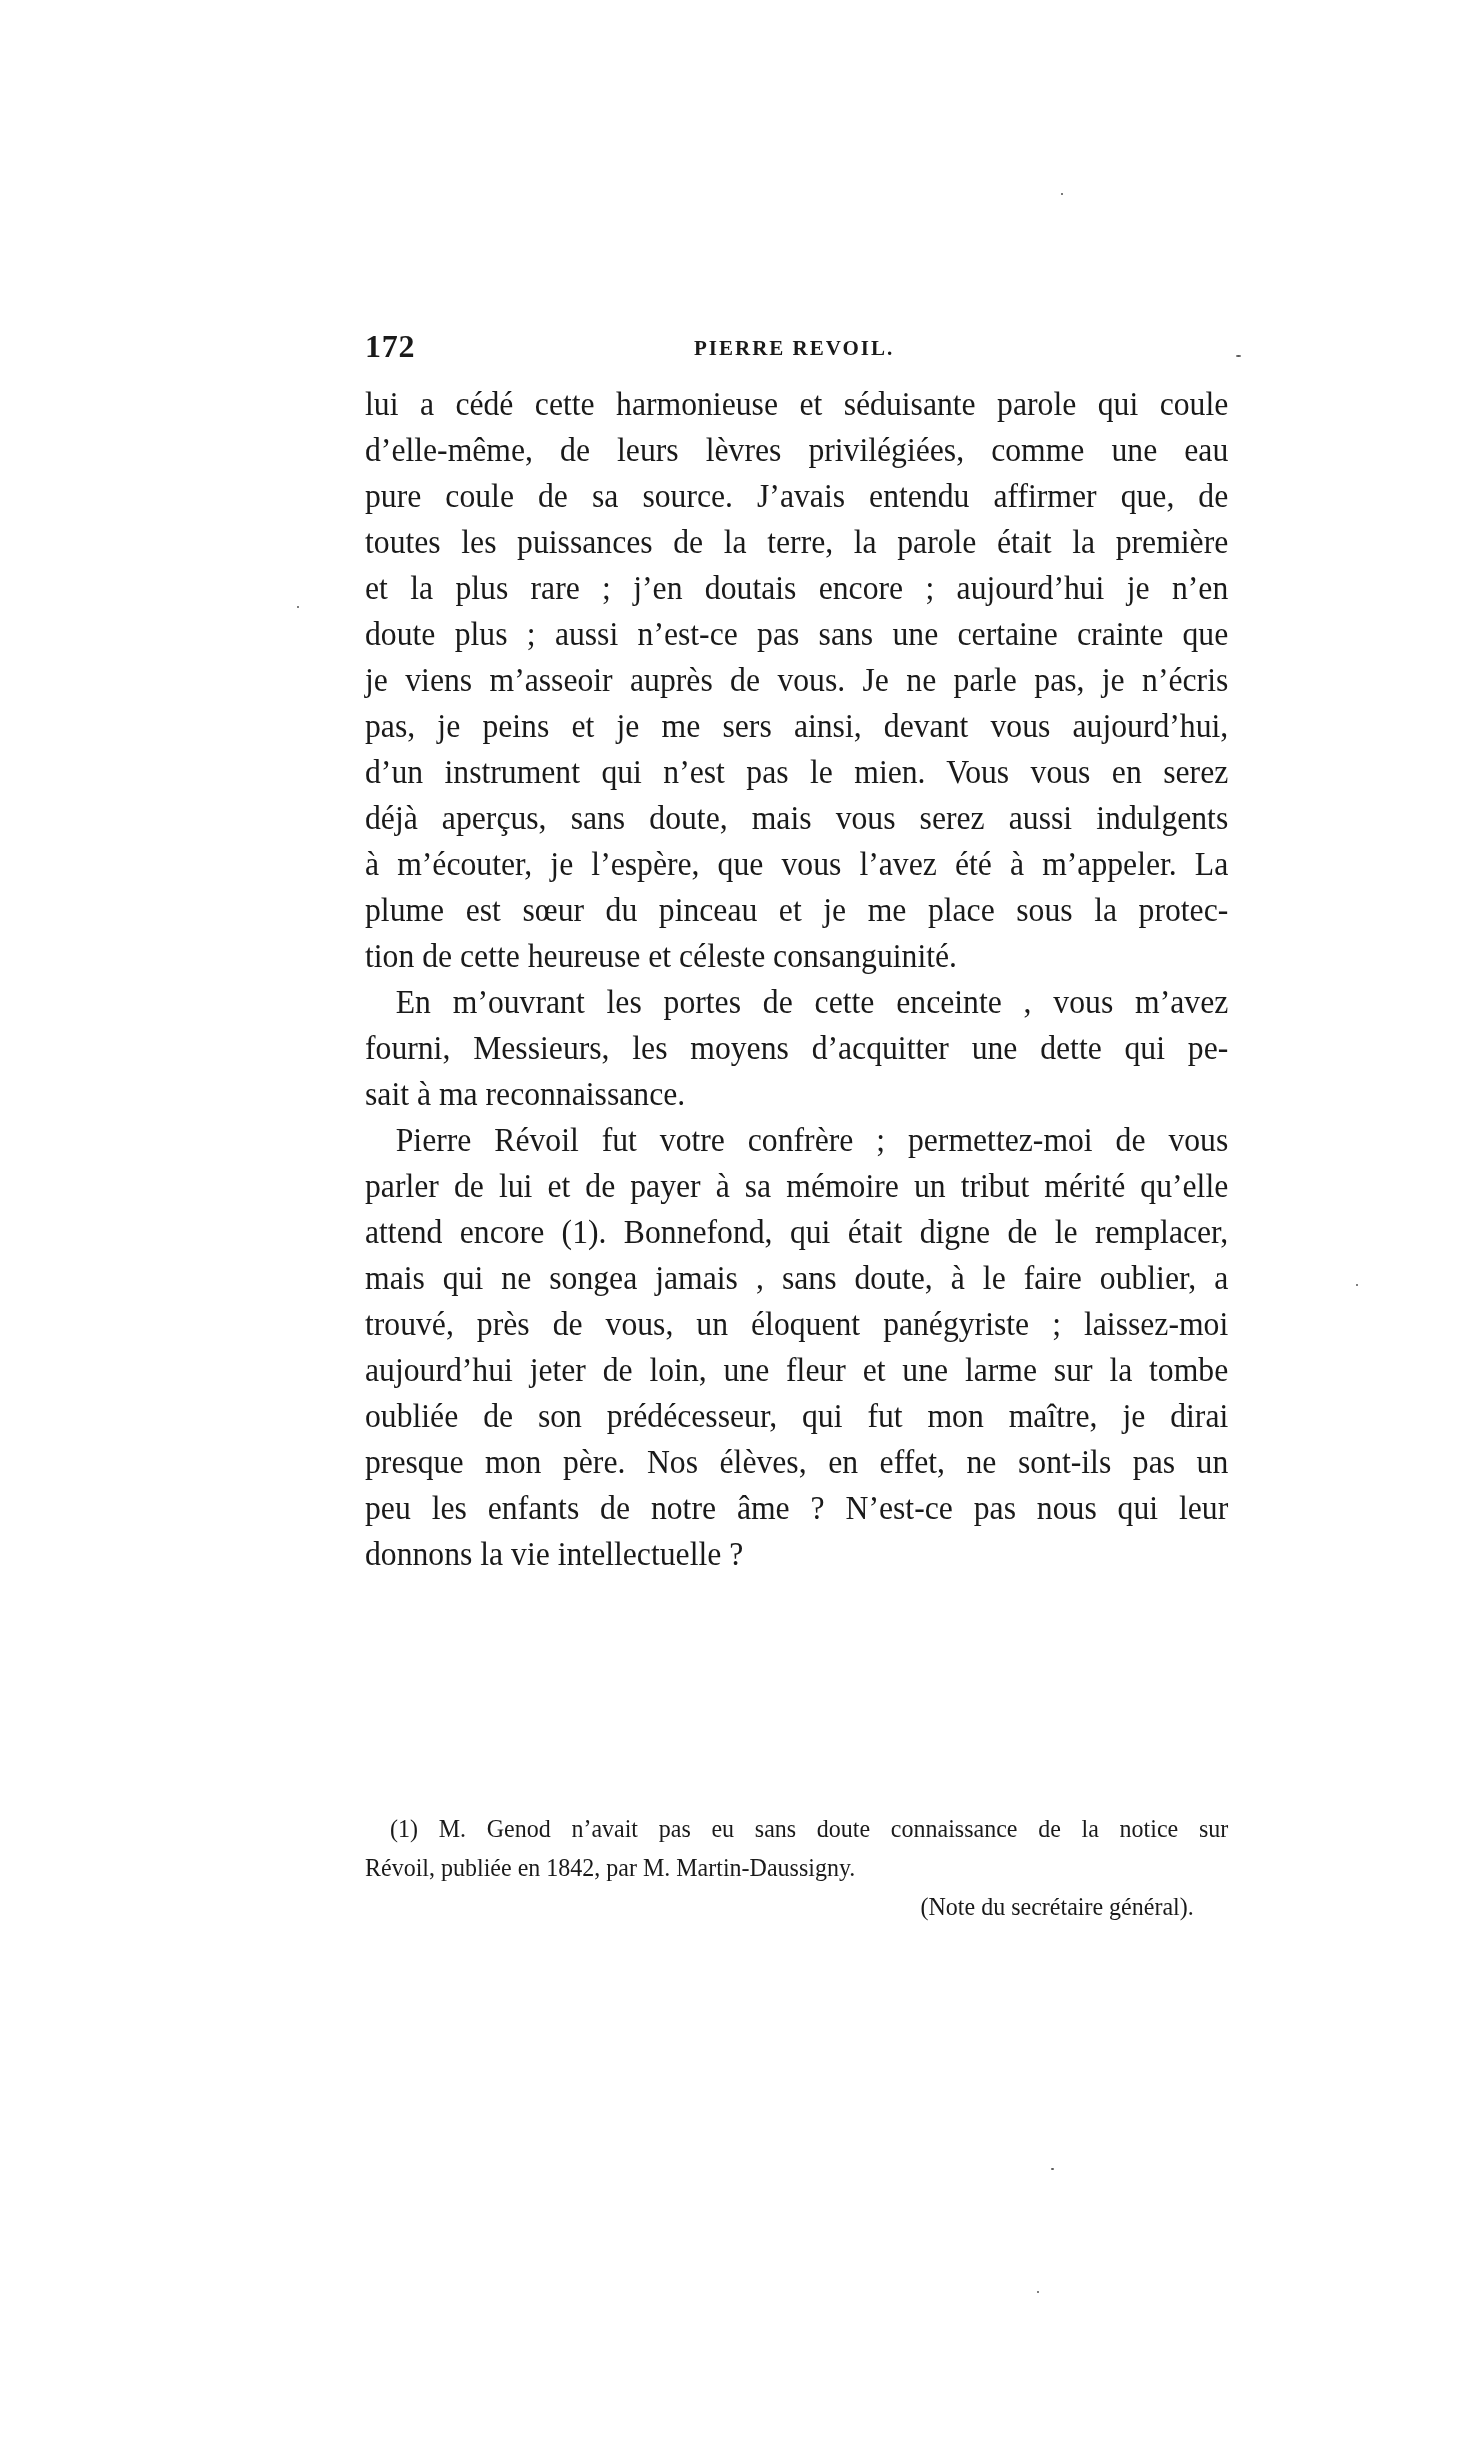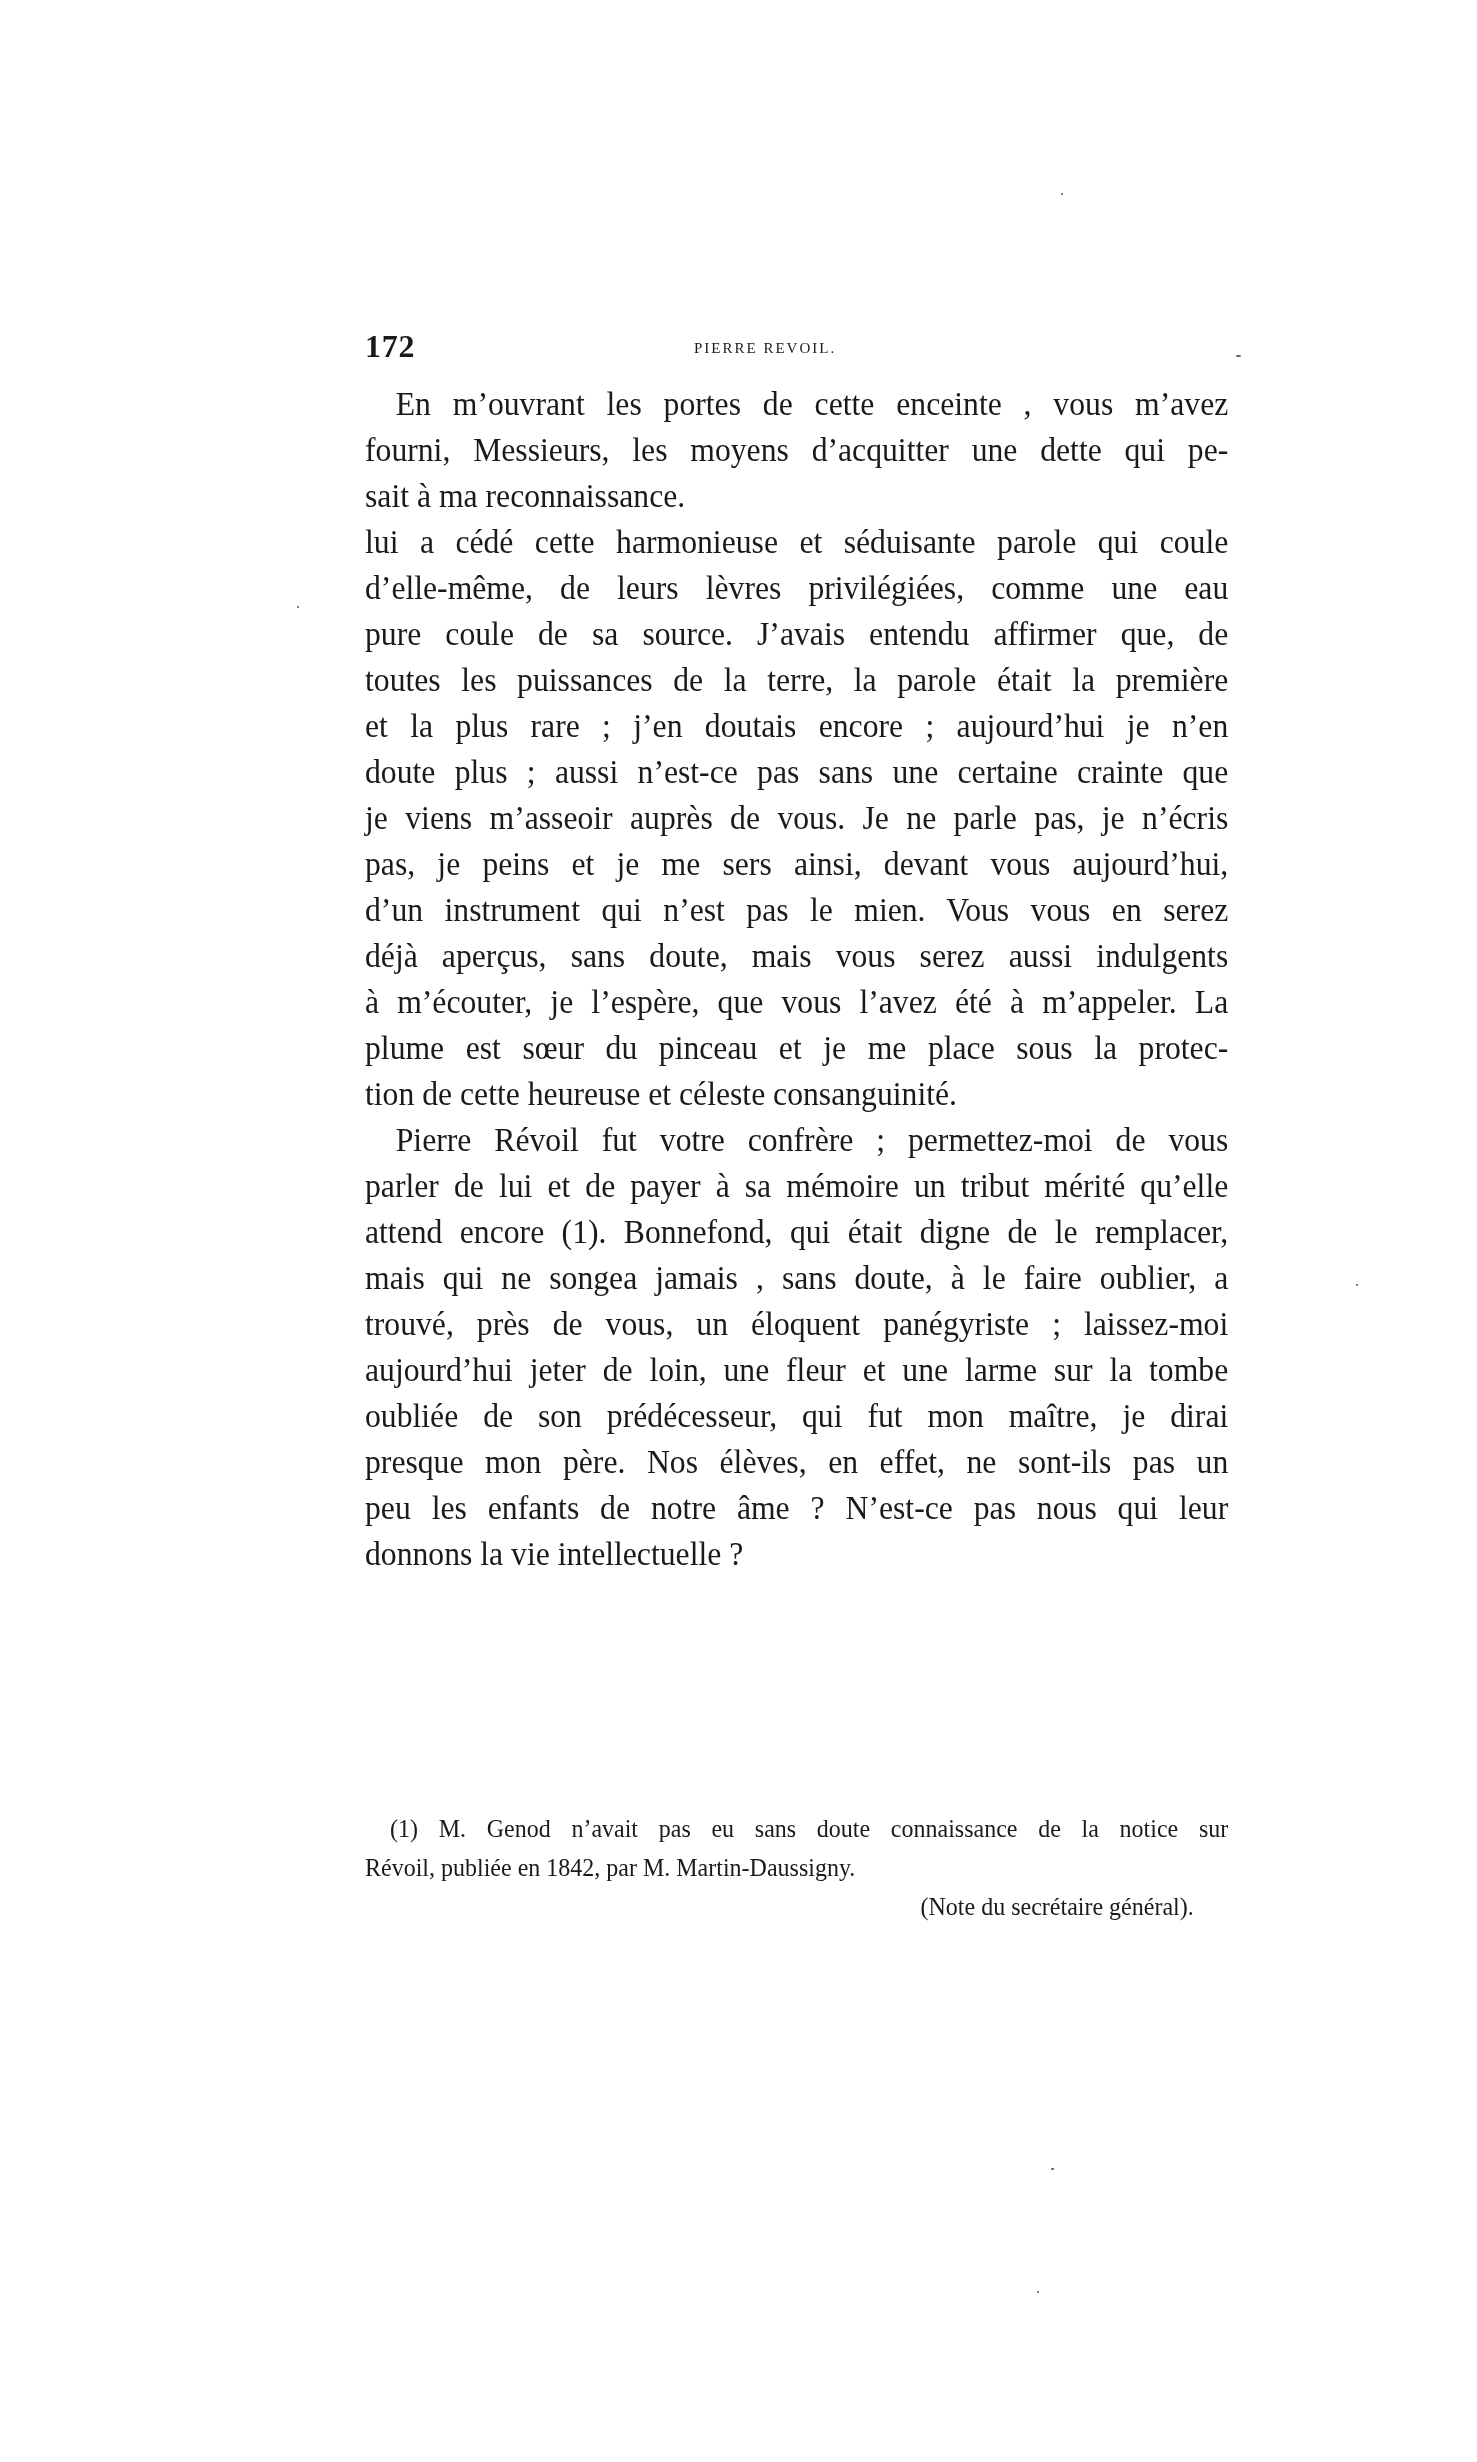--- a/index.html
+++ b/index.html
@@ -35,22 +35,22 @@
       top: 0;
       font-size: 32px;
       font-weight: bold;
       line-height: 45px;
       letter-spacing: 0.8px;
     }
     .running-title {
       position: absolute;
       left: 329px;
       top: 1.6px;
-      font-size: 15px;
-      font-weight: normal;
+      font-size: 21px;
+      font-weight: bold;
       line-height: 45px;
       letter-spacing: 2px;
     }
     .body-text {
       position: absolute;
       left: 365px;
       top: 381px;
       width: 863px;
     }
     .line {
@@ -125,39 +125,39 @@
   <div class="speck" style="left:1037px;top:2291px;width:2.4px;height:2.4px;"></div>
 
   <div class="running-head">
     <span class="page-number">172</span>
     <span class="running-title">PIERRE REVOIL.</span>
   </div>
 
   <div class="body-text">
 
     <div>
-      <span class="line indent">En m’ouvrant les portes de cette enceinte , vous m’avez</span>
-      <span class="line">fourni, Messieurs, les moyens d’acquitter une dette qui pe-</span>
-      <span class="line last">sait à ma reconnaissance.</span>
-    </div>
-
-    <div>
       <span class="line">lui a cédé cette harmonieuse et séduisante parole qui coule</span>
       <span class="line">d’elle-même, de leurs lèvres privilégiées, comme une eau</span>
       <span class="line">pure coule de sa source. J’avais entendu affirmer que, de</span>
       <span class="line">toutes les puissances de la terre, la parole était la première</span>
       <span class="line">et la plus rare ; j’en doutais encore ; aujourd’hui je n’en</span>
       <span class="line">doute plus ; aussi n’est-ce pas sans une certaine crainte que</span>
       <span class="line">je viens m’asseoir auprès de vous. Je ne parle pas, je n’écris</span>
       <span class="line">pas, je peins et je me sers ainsi, devant vous aujourd’hui,</span>
       <span class="line">d’un instrument qui n’est pas le mien. Vous vous en serez</span>
       <span class="line">déjà aperçus, sans doute, mais vous serez aussi indulgents</span>
       <span class="line">à m’écouter, je l’espère, que vous l’avez été à m’appeler. La</span>
       <span class="line">plume est sœur du pinceau et je me place sous la protec-</span>
       <span class="line last">tion de cette heureuse et céleste consanguinité.</span>
+    </div>
+
+    <div>
+      <span class="line indent">En m’ouvrant les portes de cette enceinte , vous m’avez</span>
+      <span class="line">fourni, Messieurs, les moyens d’acquitter une dette qui pe-</span>
+      <span class="line last">sait à ma reconnaissance.</span>
     </div>
 
     <div>
       <span class="line indent">Pierre Révoil fut votre confrère ; permettez-moi de vous</span>
       <span class="line">parler de lui et de payer à sa mémoire un tribut mérité qu’elle</span>
       <span class="line">attend encore (1). Bonnefond, qui était digne de le remplacer,</span>
       <span class="line">mais qui ne songea jamais , sans doute, à le faire oublier, a</span>
       <span class="line">trouvé, près de vous, un éloquent panégyriste ; laissez-moi</span>
       <span class="line">aujourd’hui jeter de loin, une fleur et une larme sur la tombe</span>
       <span class="line">oubliée de son prédécesseur, qui fut mon maître, je dirai</span>

